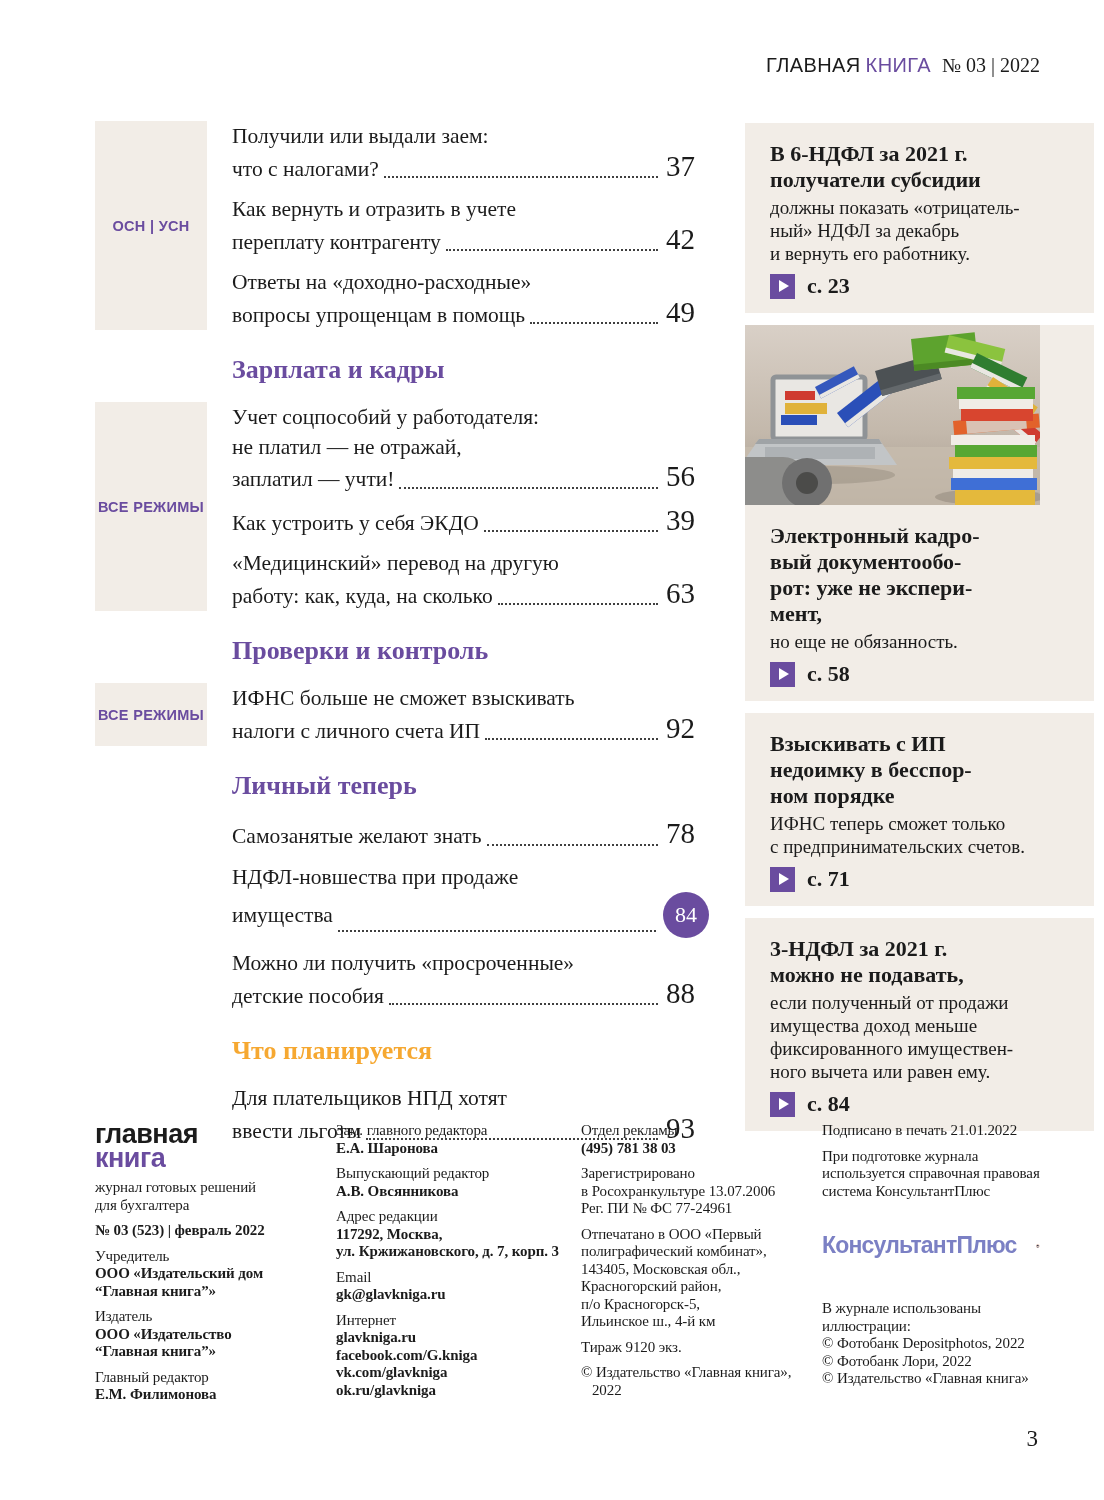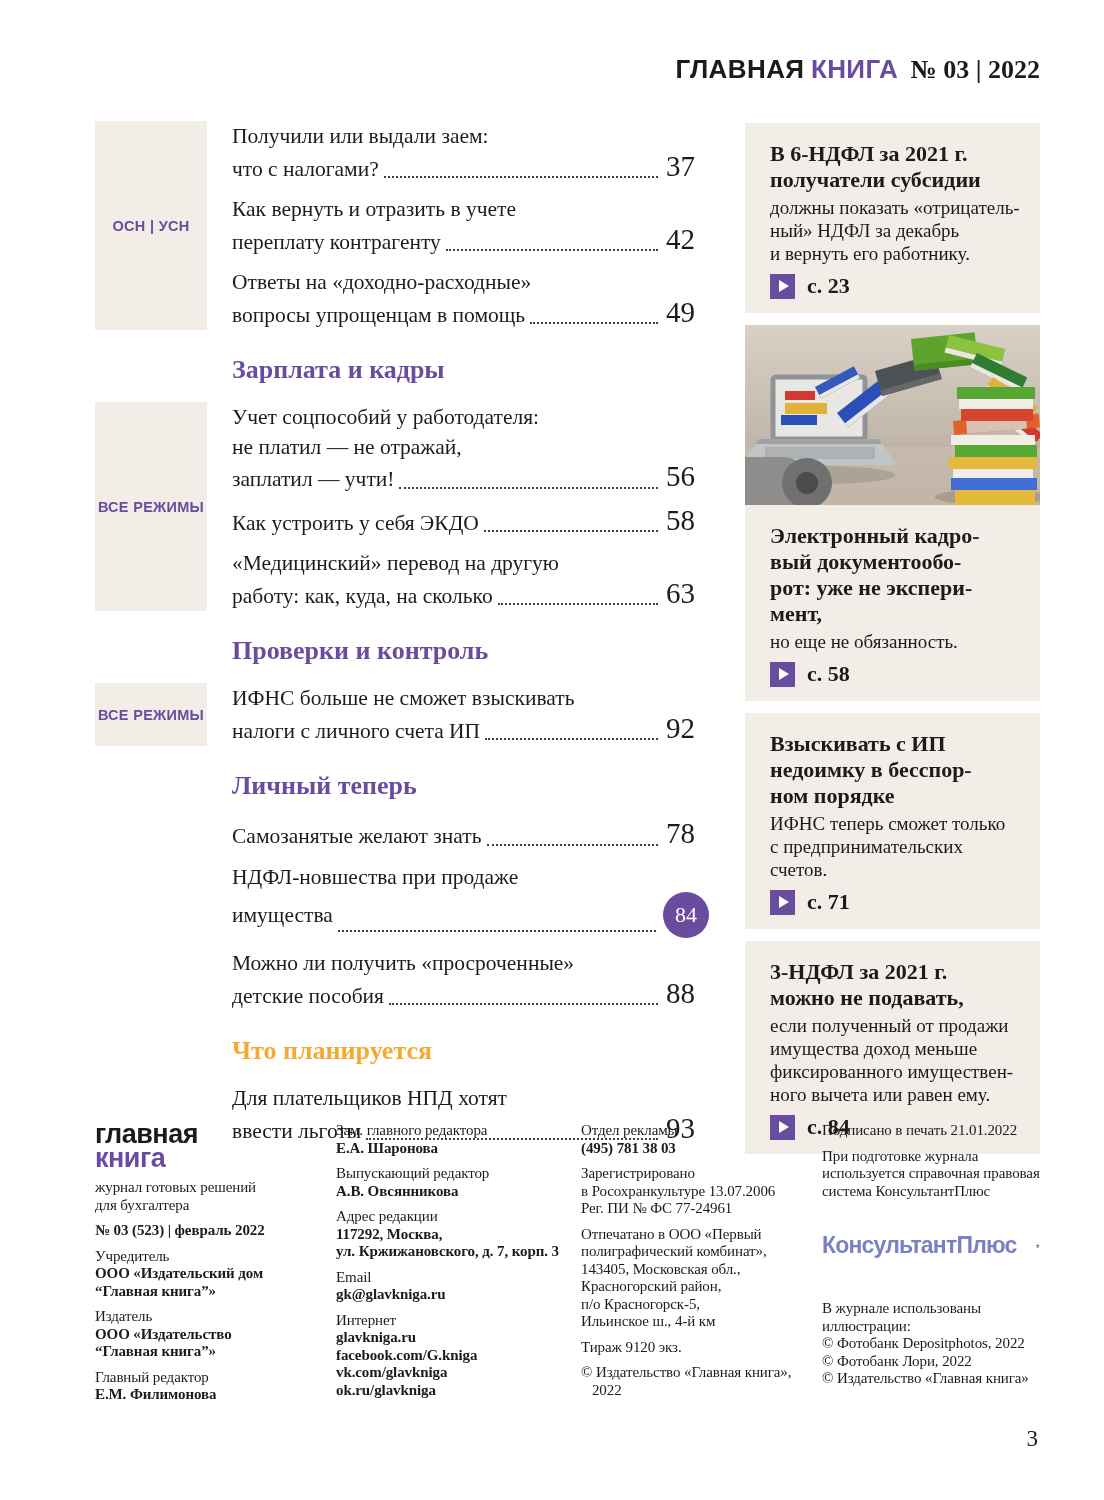--- a/index.html
+++ b/index.html
@@ -8,21 +8,21 @@
     --beige:#f2ede7;
     --ink:#1b1b1b;
     --kpblue:#7b80c4;
   }
   *{margin:0;padding:0;box-sizing:border-box;}
   html,body{background:#ffffff;}
   .page{position:relative;width:1104px;height:1500px;background:#fff;overflow:hidden;
         font-family:"Liberation Serif",serif;color:var(--ink);}
 
   
-  .header{position:absolute;top:54px;right:64px;font-size:26px;font-weight:bold;white-space:nowrap;}
+  .header{position:absolute;top:54px;right:64px;font-size:20px;font-weight:normal;white-space:nowrap;}
   .header .sans{font-family:"Liberation Sans",sans-serif;letter-spacing:.4px;}
   .header .purple{color:var(--purple);}
   .header .issue{margin-left:6px;}
 
   
   .toc{position:absolute;left:95px;top:121px;width:600px;}
   .block-row{display:flex;margin-bottom:24px;}
   .label-box{width:112px;flex:0 0 112px;margin-right:25px;background:var(--beige);
              display:flex;align-items:center;justify-content:center;
              font-family:"Liberation Sans",sans-serif;font-weight:bold;font-size:14.5px;
@@ -35,21 +35,21 @@
   .tocline{display:flex;align-items:baseline;}
   .leader{flex:1;min-width:18px;border-bottom:2.6px dotted #3f3f3f;margin:0 7px 0 5px;
           align-self:flex-end;margin-bottom:6px;}
   .pagenum{min-width:30px;text-align:right;font-size:29px;}
   .pagecircle{width:46px;height:46px;border-radius:50%;background:var(--purple);color:#fff;
               display:flex;align-items:center;justify-content:center;font-size:22px;margin-right:-14px;}
   .section-title{font-size:26px;font-weight:bold;color:var(--purple);margin:25px 0 17px 137px;}
   .section-title.orange{color:var(--orange);}
 
   
-  .sidebar{position:absolute;left:745px;top:123px;width:295px;}
+  .sidebar{position:absolute;left:745px;top:123px;width:349px;}
   .card{background:var(--beige);margin-bottom:12px;padding:18px 16px 14px 25px;}
   .card-title{font-weight:bold;font-size:22px;line-height:26px;white-space:pre-line;}
   .card-body{font-size:19px;line-height:23px;white-space:pre-line;margin-top:3px;}
   .pageref{display:flex;align-items:center;gap:12px;margin-top:8px;font-weight:bold;font-size:22px;}
   .arrow-box{width:25px;height:25px;background:var(--purple);display:flex;align-items:center;justify-content:center;flex:0 0 25px;}
   .tri{width:0;height:0;border-left:10px solid #fff;border-top:6.5px solid transparent;
        border-bottom:6.5px solid transparent;margin-left:3px;}
   .image-card{padding:0;}
   .image-card .illu{display:block;width:295px;height:180px;}
   .image-card .card-inner{padding:18px 16px 14px 25px;border-radius:7px;}
@@ -123,21 +123,21 @@
           <div class="tocline">
               <span>заплатил — учти!</span>
               <span class="leader"></span>
               <span class="pagenum">56</span>
             </div>
         </div>
         <div class="item">
           <div class="tocline">
               <span>Как устроить у себя ЭКДО </span>
               <span class="leader"></span>
-              <span class="pagenum">58</span>
+              <span class="pagenum">39</span>
             </div>
         </div>
         <div class="item">
           <div class="pre">«Медицинский» перевод на другую</div>
           <div class="tocline">
               <span>работу: как, куда, на сколько </span>
               <span class="leader"></span>
               <span class="pagenum">63</span>
             </div>
         </div>

